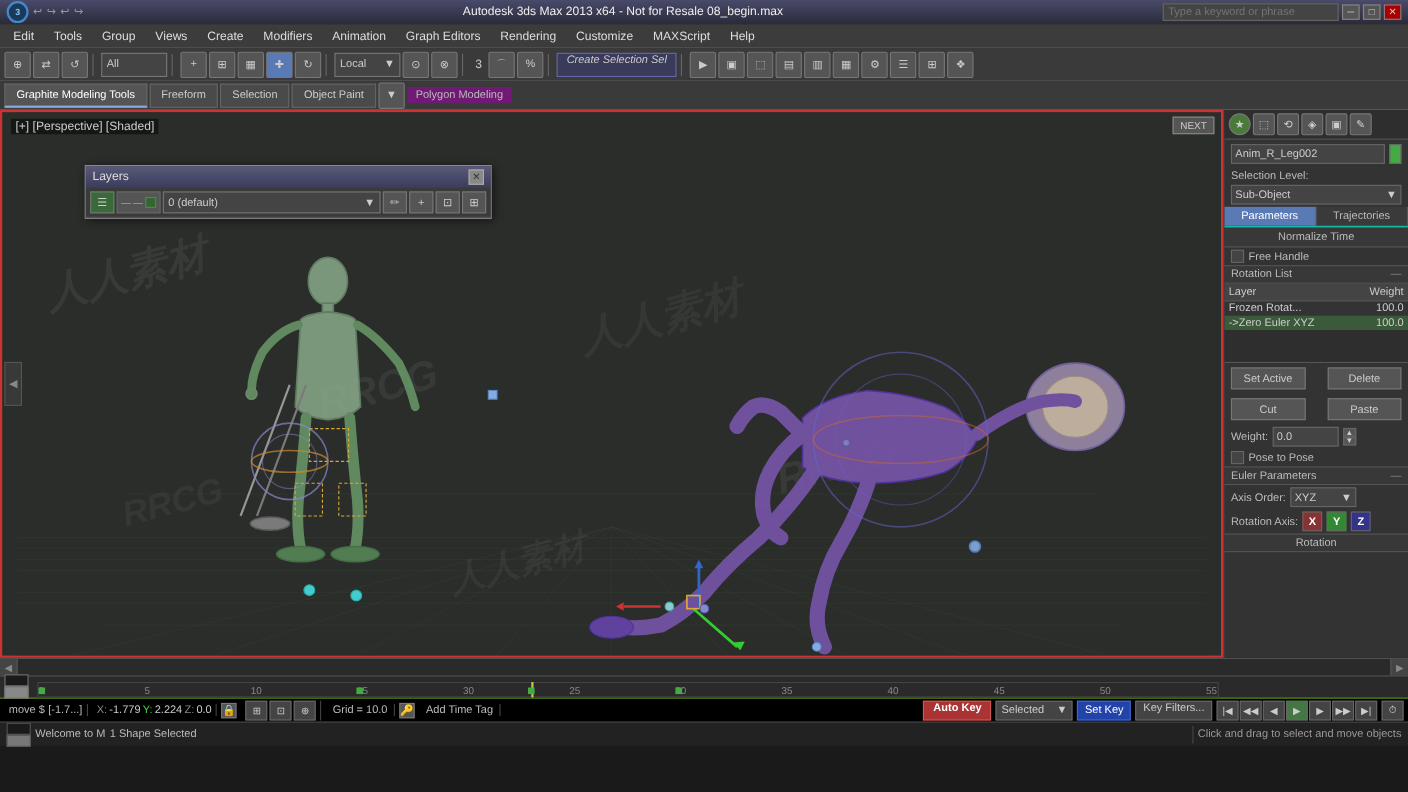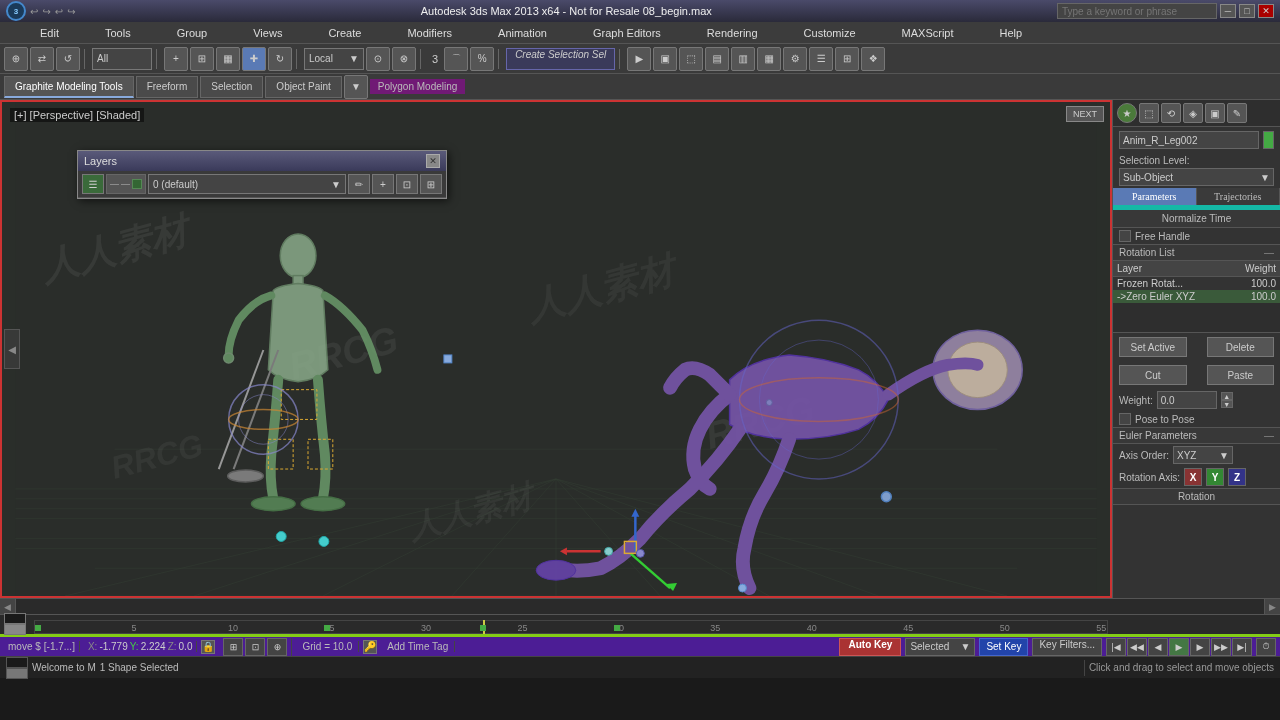--- a/index.html
+++ b/index.html
@@ -16,21 +16,21 @@
     #titlebar-right { display: flex; align-items: center; gap: 3px; }
     .title-btn { width: 16px; height: 14px; background: #555; border: 1px solid #888; display: flex; align-items: center; justify-content: center; cursor: pointer; font-size: 9px; color: #ccc; }
     .title-btn.close { background: #a00; }
 
     
     #menubar {
       width: 100%; height: 22px; background: #3c3c3c;
       display: flex; align-items: center; padding: 0 4px; gap: 2px;
       border-bottom: 1px solid #555;
     }
-    .menu-item { padding: 2px 8px; color: #ddd; cursor: pointer; font-size: 11px; margin-left: 28px; }
+    .menu-item { padding: 2px 8px; color: #ddd; cursor: pointer; font-size: 11px; }
 
     
     #toolbar1 {
       width: 100%; height: 30px; background: #3a3a3a;
       display: flex; align-items: center; padding: 2px 4px; gap: 2px;
       border-bottom: 1px solid #555;
     }
     .tb-btn { width: 24px; height: 24px; background: #555; border: 1px solid #777; display: flex; align-items: center; justify-content: center; cursor: pointer; color: #ccc; font-size: 10px; border-radius: 2px; }
     .tb-separator { width: 4px; height: 20px; border-left: 1px solid #666; margin: 0 2px; }
     .tb-dropdown { height: 22px; background: #444; border: 1px solid #777; color: #ccc; font-size: 10px; padding: 0 4px; min-width: 60px; display: flex; align-items: center; justify-content: space-between; cursor: pointer; }
@@ -81,21 +81,21 @@
     
     #anim-name-row { display: flex; align-items: center; padding: 4px 6px; gap: 4px; }
     #anim-name-input { flex: 1; height: 18px; background: #444; border: 1px solid #666; color: #ccc; font-size: 10px; padding: 0 3px; }
     #anim-name-color { width: 18px; height: 18px; background: #44aa44; border: 1px solid #666; cursor: pointer; }
 
     
     .sel-level-row { padding: 2px 6px; font-size: 10px; color: #bbb; }
     .sel-level-dd { width: 100%; height: 18px; background: #444; border: 1px solid #666; color: #ccc; font-size: 10px; padding: 0 3px; display: flex; align-items: center; justify-content: space-between; margin-top: 2px; }
 
     
-    .rp-tabs { display: flex; border-bottom: 5px solid #14b8a6; font-family: Liberation Serif, serif; }
+    .rp-tabs { display: flex; border-bottom: 2px solid #14b8a6; }
     .rp-tab { flex: 1; padding: 3px 4px; font-size: 10px; text-align: center; cursor: pointer; background: #3a3a3a; color: #bbb; border-right: 1px solid #555; }
     .rp-tab.active { background: #5a7ab5; color: #fff; }
 
     
     .rot-list-header { display: flex; background: #444; border-bottom: 1px solid #555; }
     .rot-col { padding: 2px 4px; font-size: 10px; color: #ccc; }
     .rot-col.layer { flex: 1; }
     .rot-col.weight { width: 50px; text-align: right; }
     .rot-row { display: flex; padding: 1px 4px; }
     .rot-row.active { background: #3a5a3a; }
@@ -129,23 +129,23 @@
     #tl-prev { width: 16px; height: 16px; background: #444; border-right: 1px solid #555; display: flex; align-items: center; justify-content: center; cursor: pointer; color: #888; font-size: 9px; }
     #tl-bar { flex: 1; background: #2a2a2a; position: relative; overflow: hidden; display: flex; align-items: center; padding: 0 4px; }
     #tl-pos { font-size: 10px; color: #ccc; position: absolute; left: 50%; transform: translateX(-50%); }
     #tl-next { width: 16px; height: 16px; background: #444; border-left: 1px solid #555; display: flex; align-items: center; justify-content: center; cursor: pointer; color: #888; font-size: 9px; }
 
     
     #ruler { width: 100%; height: 20px; background: #2a2a2a; border-top: 1px solid #555; display: flex; align-items: flex-end; padding: 0 4px; font-size: 9px; color: #888; position: relative; }
 
     
     #statusbar {
-      width: 100%; height: 22px; background: #4c1d95;
+      width: 100%; height: 22px; background: #000000;
       display: flex; align-items: center; gap: 4px;
-      padding: 0 4px; border-top: 3px solid #84cc16;
+      padding: 0 4px; border-top: 1px solid #84cc16;
       font-size: 10px; color: #bbb; justify-content: center;
     }
     .status-section { display: flex; align-items: center; gap: 3px; padding: 0 4px; border-right: 1px solid #444; }
     .coord-label { color: #888; }
     .coord-val { color: #ccc; }
     .lock-icon-box { width: 14px; height: 14px; background: #555; border: 1px solid #777; display: flex; align-items: center; justify-content: center; }
     .bt-btn { width: 20px; height: 18px; background: #444; border: 1px solid #666; display: flex; align-items: center; justify-content: center; cursor: pointer; color: #ccc; font-size: 9px; }
     .autokey-btn { height: 18px; padding: 0 8px; background: #aa3333; border: 1px solid #cc5555; color: #fff; font-size: 10px; font-weight: bold; cursor: pointer; }
     .selected-dd { height: 18px; min-width: 70px; background: #444; border: 1px solid #666; color: #ccc; font-size: 10px; padding: 0 4px; display: flex; align-items: center; justify-content: space-between; cursor: pointer; }
     .key-filters-btn { height: 18px; padding: 0 6px; background: #444; border: 1px solid #666; color: #ccc; font-size: 10px; cursor: pointer; }

